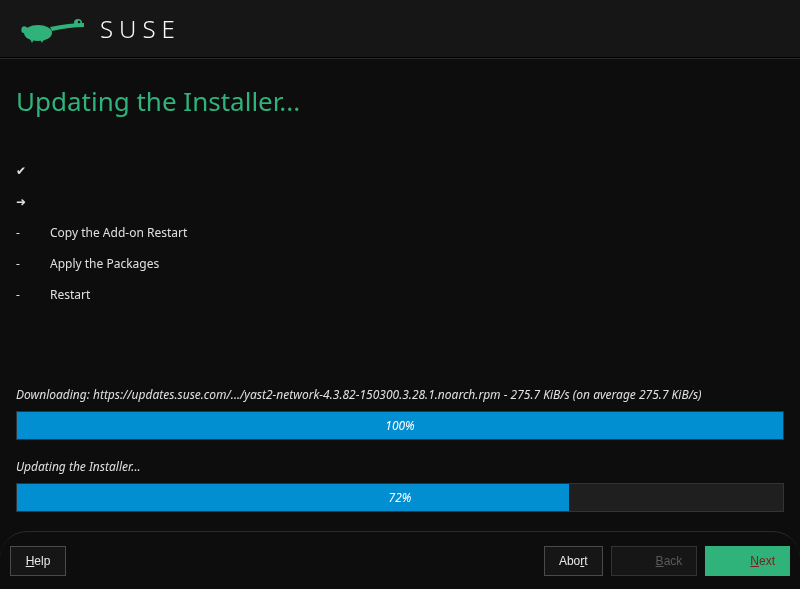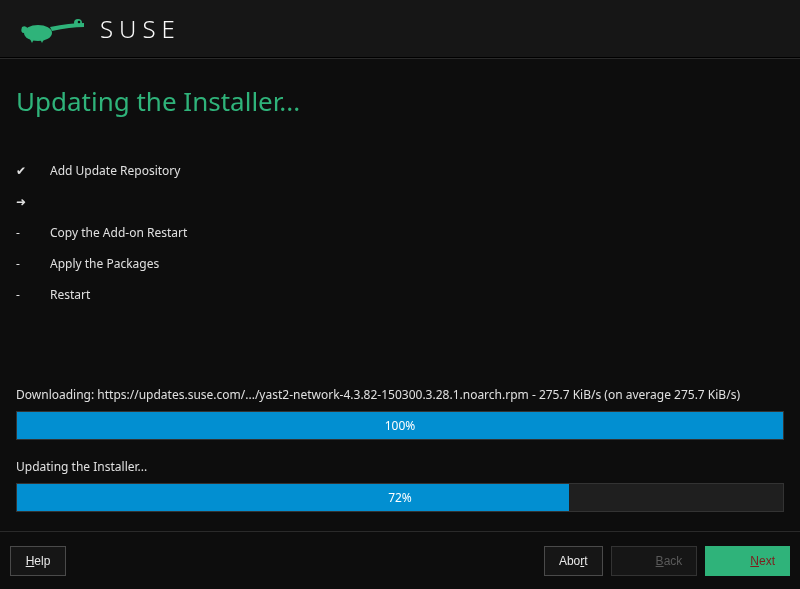--- a/index.html
+++ b/index.html
@@ -49,20 +49,21 @@
     width: 34px;
     display: inline-flex;
     justify-content: flex-start;
     font-size: 12px;
   }
   .step-label { }
   .progress-section {
     position: absolute;
     left: 16px; right: 16px;
     top: 386px;
+    font-style: italic;
   }
   .prog-label {
     font-size: 12px;
     color: #e0e0e0;
     margin-bottom: 8px;
     white-space: nowrap;
     overflow: hidden;
   }
   .prog-bar {
     height: 29px;
@@ -87,20 +88,21 @@
     color: #fff;
   }
   .footer {
     position: absolute;
     left: 0; right: 0; bottom: 0;
     height: 58px;
     border-top: 1px solid #2a2a2a;
     display: flex;
     align-items: center;
     padding: 0 10px;
+    border-radius: 27px;
   }
   .btn {
     height: 30px;
     min-width: 56px;
     padding: 0 14px;
     background: #161616;
     border: 1px solid #4a4a4a;
     color: #e8e8e8;
     font-size: 12px;
     display: inline-flex;
@@ -141,21 +143,20 @@
   <span class="logo-text">SUSE</span>
 </div>
 <div class="divider-top"></div>
 
 <div class="content">
   <h1 class="title">Updating the Installer...</h1>
 
   <div class="steps">
     <div class="step">
       <span class="step-icon">✔</span>
-      <span class="step-label">Add Update Repository</span>
     </div>
     <div class="step">
       <span class="step-icon">➜</span>
     </div>
     <div class="step">
       <span class="step-icon">-</span>
       <span class="step-label">Copy the Add-on Restart</span>
     </div>
     <div class="step">
       <span class="step-icon">-</span>

